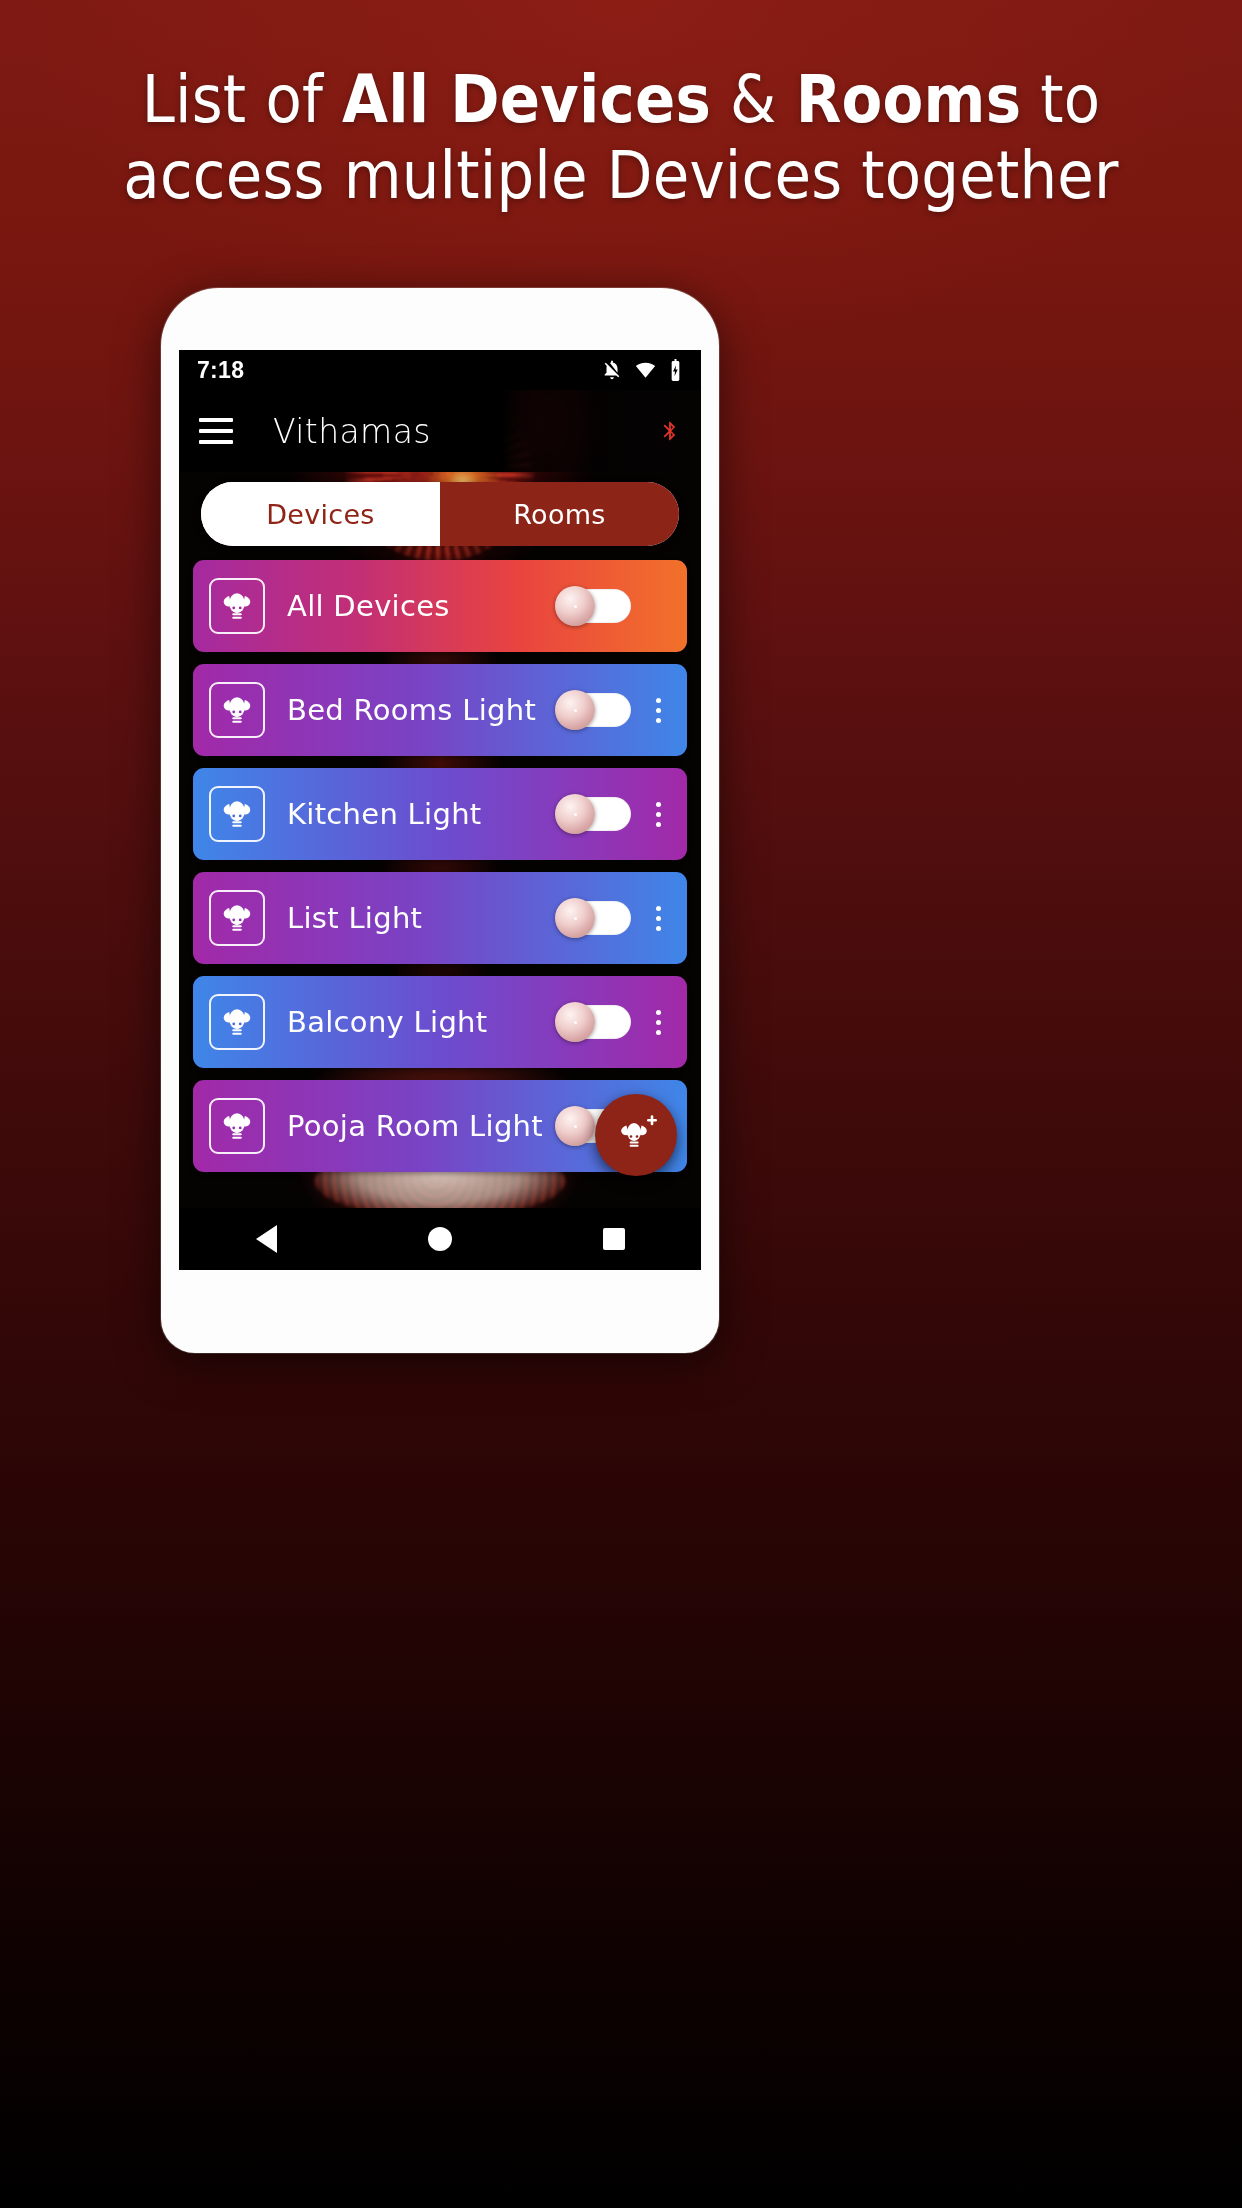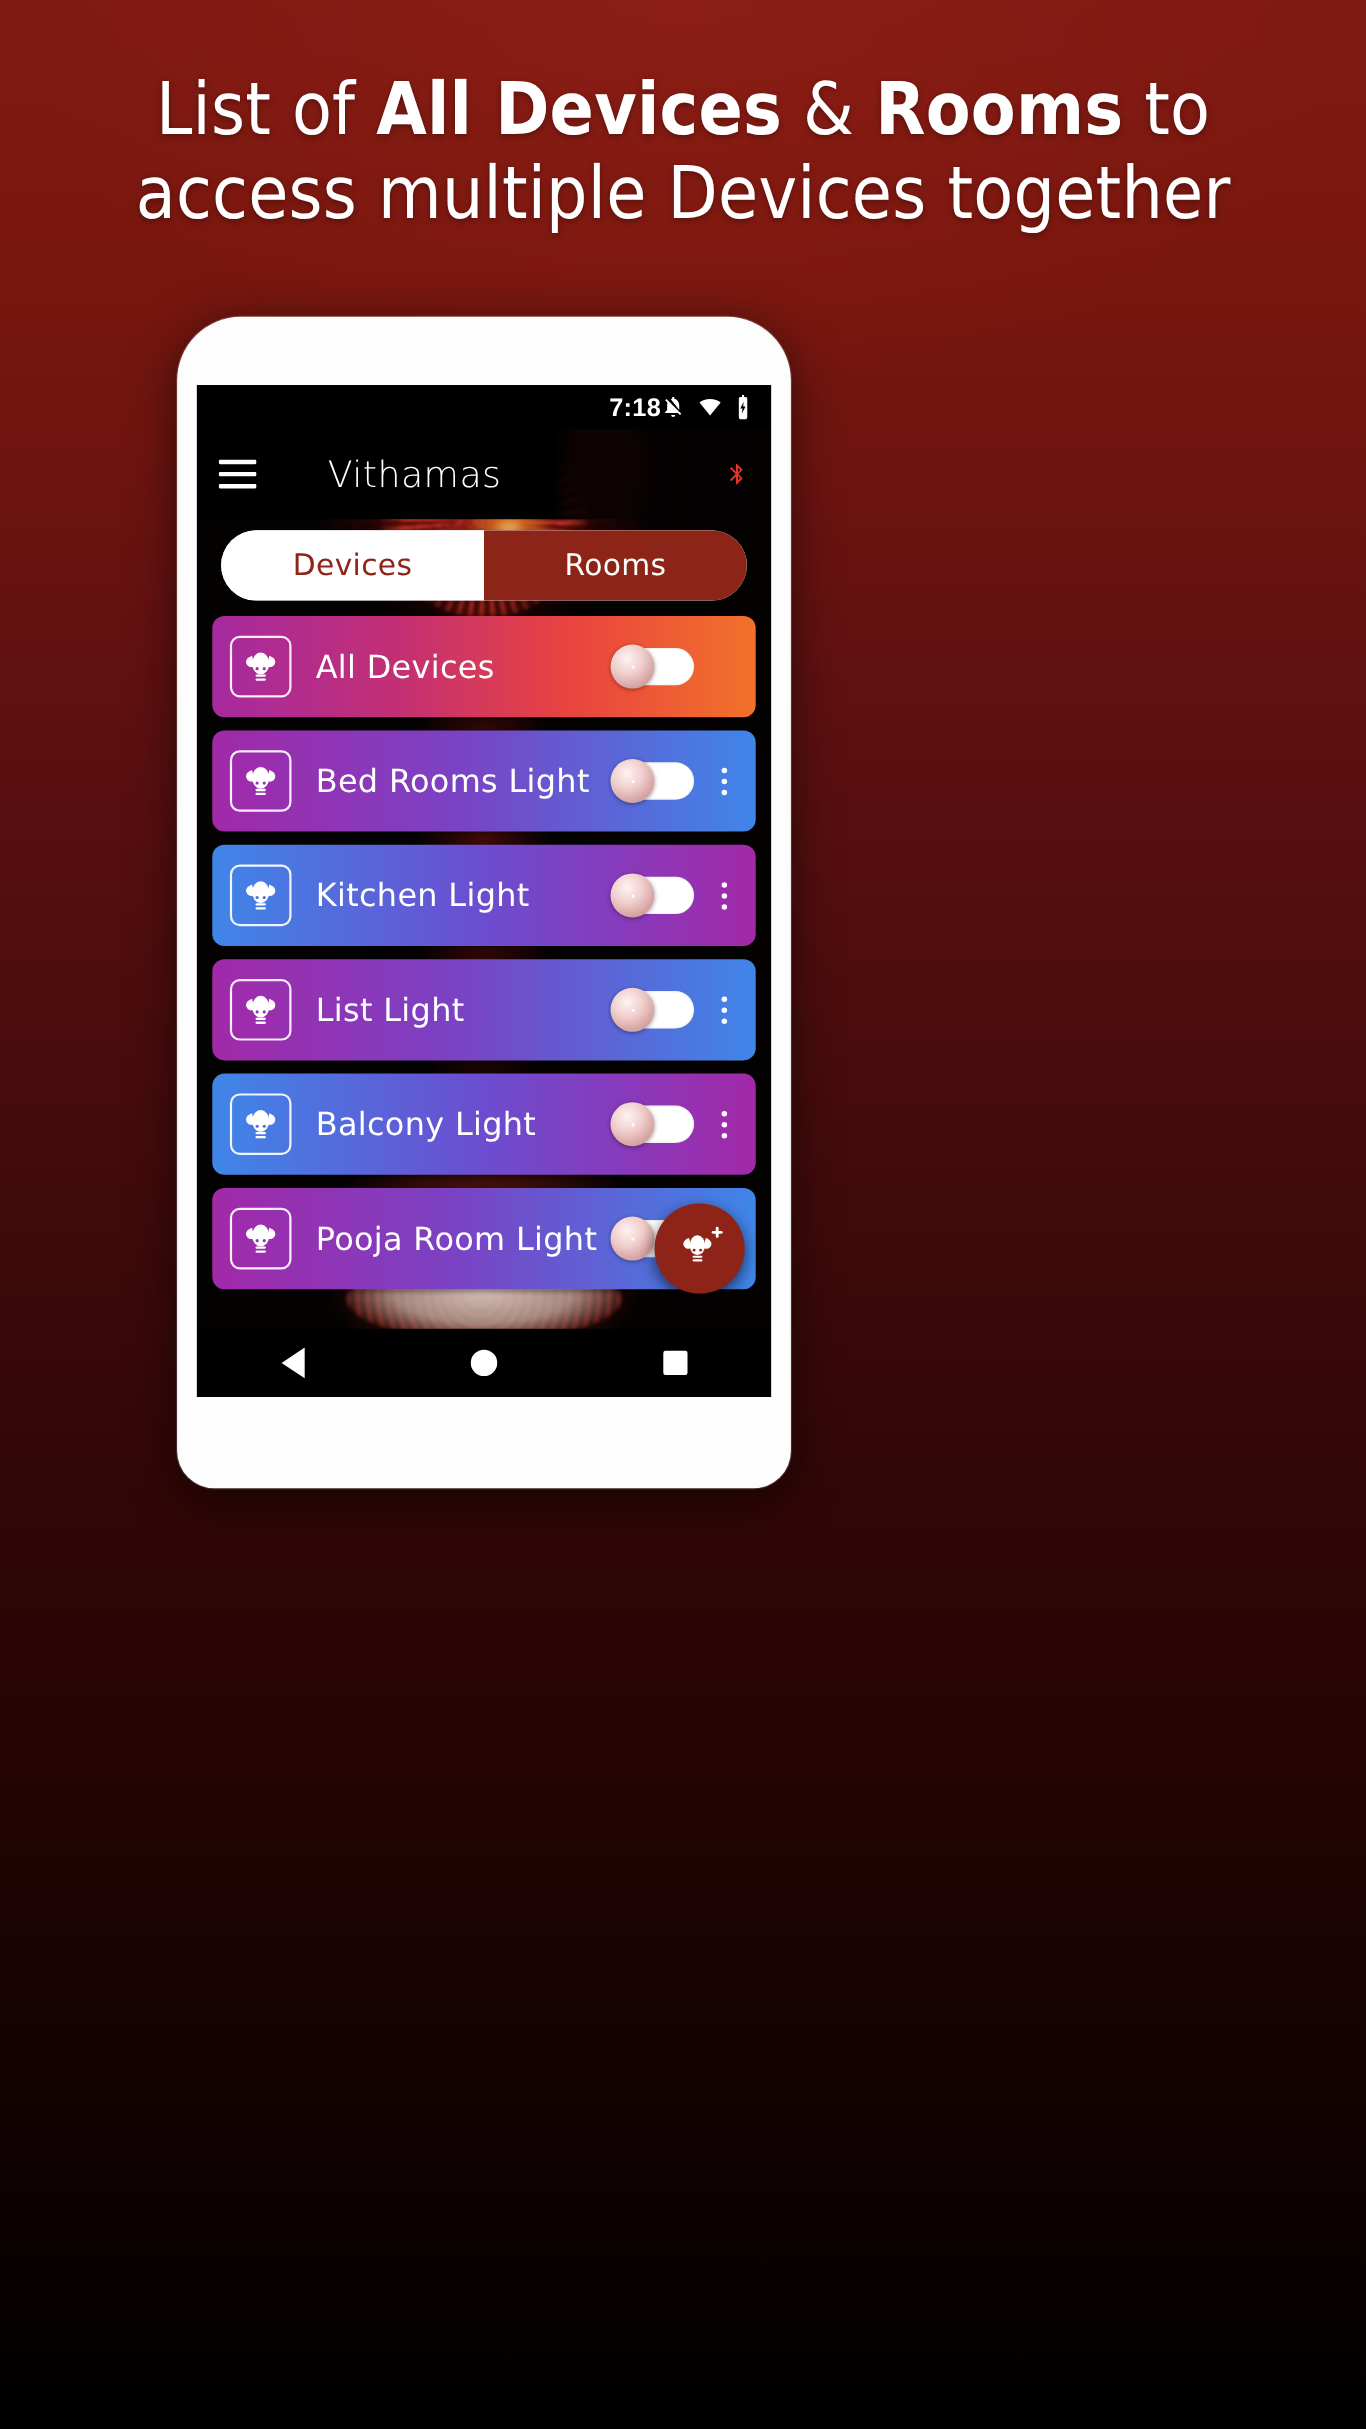--- a/index.html
+++ b/index.html
@@ -98,37 +98,36 @@
     background:
       radial-gradient(ellipse at 50% 40%, rgba(232,224,214,.92) 0%, rgba(196,182,170,.8) 46%, rgba(86,40,34,.5) 72%, rgba(0,0,0,0) 100%),
       repeating-radial-gradient(circle at 48% 44%, rgba(200,40,28,.85) 0px 4px, rgba(230,220,210,0) 4px 9px);
     filter:blur(1.6px);
     opacity:.9;
   }
 
   
   #statusbar {
     position:absolute; left:0; top:0; width:100%; height:40px;
-    display:flex; align-items:center; justify-content:flex-end;
+    display:flex; align-items:center; justify-content:space-between;
     padding:0 18px;
     color:#fff;
     background:#000;
     z-index:5;
   }
   #clock { font-size:23px; font-weight:700; letter-spacing:.3px; }
   #sysicons { display:flex; align-items:center; gap:11px; }
   .sysicon { display:block; }
 
   
   #appbar {
     position:absolute; left:0; top:40px; width:100%; height:82px;
     display:flex; align-items:center;
     padding:0 20px;
     z-index:5;
-    gap:25px;
   }
   #appbar-scrim{
     position:absolute; left:0; top:40px; width:100%; height:82px;
     background:linear-gradient(90deg,#000 0%, #000 62%, rgba(0,0,0,.35) 78%, rgba(0,0,0,.05) 100%);
     z-index:4;
   }
   #hamburger { width:34px; height:26px; display:flex; flex-direction:column; justify-content:space-between; cursor:pointer; }
   #hamburger span { display:block; height:4px; background:#fff; border-radius:1px; }
   #apptitle {
     margin-left:40px;

